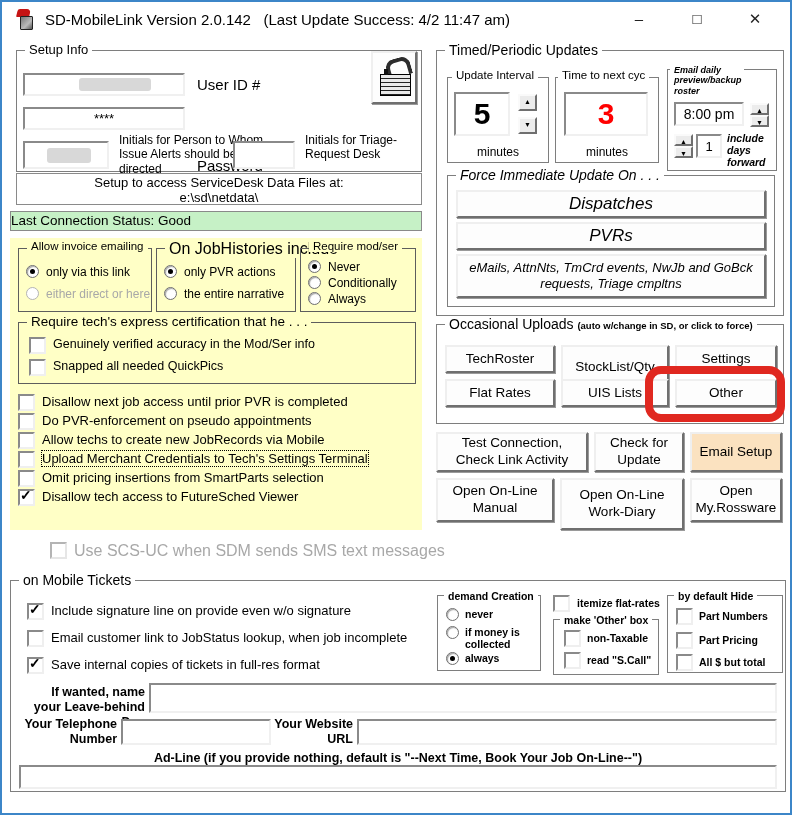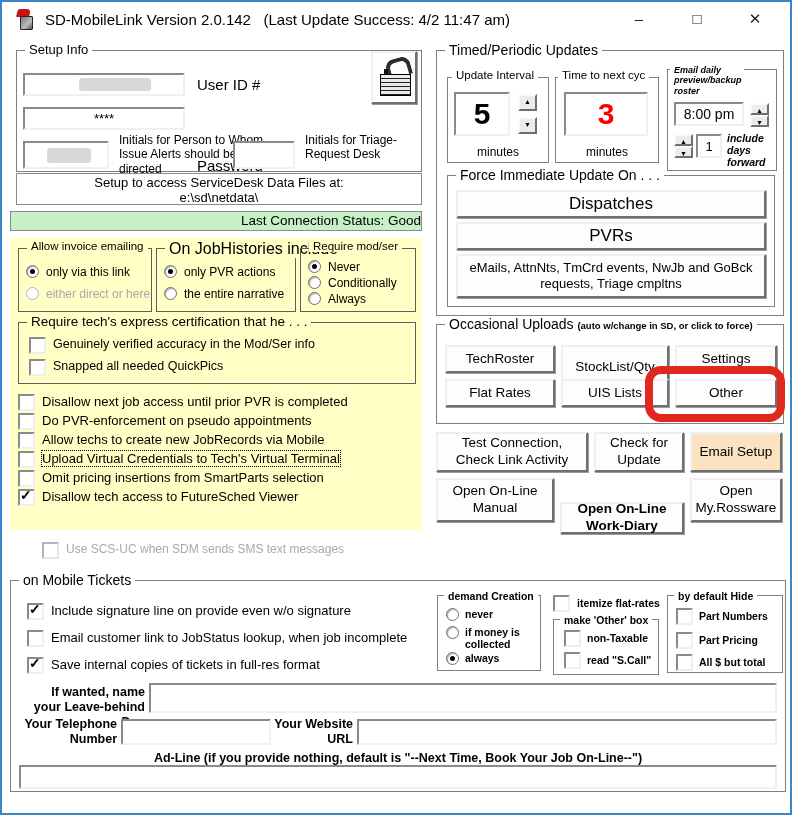--- a/index.html
+++ b/index.html
@@ -88,21 +88,21 @@
           <span class="lock-key"></span>
       </span>
     </div>
   </div>
 
   <div style="position:absolute;left:14px;top:171px;width:406px;height:32px;border:1px solid #8a8a8a;box-sizing:border-box;text-align:center;font-size:13px;line-height:1.15;padding-top:2px;">
     <div>Setup to access ServiceDesk Data Files at:</div>
     <div>e:\sd\netdata\</div>
   </div>
 
-  <div style="position:absolute;left:8px;top:209px;width:412px;height:20px;background:#c6f1c6;border:1px solid #8a8a8a;box-sizing:border-box;text-align:right;font-size:13.5px;line-height:18px;">Last Connection Status: Good</div>
+  <div style="position:absolute;left:8px;top:209px;width:412px;height:20px;background:#c6f1c6;border:1px solid #8a8a8a;box-sizing:border-box;text-align:left;font-size:13.5px;line-height:18px;">Last Connection Status: Good</div>
 
   <div class="on-yellow" style="position:absolute;left:8px;top:236px;width:412px;height:292px;">
 
     <div class="grp darker" style="left:8px;top:10px;width:134px;height:64px;">
       <span class="legend on-yellow" style="font-size:11.5px;">Allow invoice emailing</span>
       <div class="row" style="position:absolute;left:7px;top:16px;font-size:12px;">
         <span class="radio" data-checked="true"></span>
         <span>only via this link</span>
       </div>
       <div class="row disabled" style="position:absolute;left:7px;top:38px;font-size:12px;justify-content:center;">
@@ -159,34 +159,34 @@
       <div class="row" style="height:19px;">
         <span class="cb" data-checked="false"></span>
         <span>Do PVR-enforcement on pseudo appointments</span>
       </div>
       <div class="row" style="height:19px;">
         <span class="cb" data-checked="false"></span>
         <span>Allow techs to create new JobRecords via Mobile</span>
       </div>
       <div class="row" style="height:19px;">
         <span class="cb" data-checked="false"></span>
-        <span class="focus-dotted">Upload Virtual Credentials to Tech's Virtual Terminal</span>
+        <span class="focus-dotted">Upload Merchant Credentials to Tech's Settings Terminal</span>
       </div>
       <div class="row" style="height:19px;">
         <span class="cb" data-checked="false"></span>
         <span>Omit pricing insertions from SmartParts selection</span>
       </div>
       <div class="row" style="height:19px;">
         <span class="cb" data-checked="true"></span>
         <span>Disallow tech access to FutureSched Viewer</span>
       </div>
     </div>
   </div>
 
-  <div class="row disabled" style="position:absolute;left:40px;top:540px;font-size:12px;">
+  <div class="row disabled" style="position:absolute;left:48px;top:540px;font-size:16px;">
     <span class="cb" data-checked="false"></span>
     <span>Use SCS-UC when SDM sends SMS text messages</span>
   </div>
 
   <div class="grp" style="left:434px;top:48px;width:348px;height:266px;">
     <span class="legend" style="font-size:14px;">Timed/Periodic Updates</span>
 
     <div class="grp" style="left:10px;top:26px;width:102px;height:86px;">
       <span class="legend" style="font-size:11.5px;left:4px;">Update Interval</span>
       <div class="input" style="left:6px;top:14px;width:56px;height:44px;display:flex;align-items:center;justify-content:center;font-size:30px;font-weight:bold;">5</div>
@@ -205,21 +205,21 @@
       <span class="legend" style="font-size:9px;font-weight:bold;left:2px;top:-5px;width:66px;white-space:normal;line-height:1.15;font-style:italic;">Email daily preview/backup roster</span>
       <div class="input" style="left:6px;top:32px;width:70px;height:24px;display:flex;align-items:center;justify-content:center;font-size:14px;">8:00 pm</div>
       <span class="spin up" style="left:82px;top:33px;height:12px;"></span>
       <span class="spin down" style="left:82px;top:45px;height:12px;"></span>
       <span class="spin up" style="left:6px;top:64px;height:12px;"></span>
       <span class="spin down" style="left:6px;top:76px;height:12px;"></span>
       <div class="input" style="left:28px;top:64px;width:26px;height:24px;display:flex;align-items:center;justify-content:center;font-size:13px;">1</div>
       <span class="tiny" style="position:absolute;left:59px;top:62px;width:48px;font-style:italic;">include days forward</span>
     </div>
 
-    <div class="grp" style="left:10px;top:124px;width:328px;height:132px;">
+    <div class="grp" style="left:10px;top:124px;width:328px;height:132px;font-style:italic;">
       <span class="legend" style="font-size:14px;">Force Immediate Update On . . .</span>
       <div class="btn" style="left:8px;top:14px;width:310px;height:28px;font-size:17px;">Dispatches</div>
       <div class="btn" style="left:8px;top:46px;width:310px;height:28px;font-size:17px;">PVRs</div>
       <div class="btn" style="left:8px;top:78px;width:310px;height:44px;font-size:13px;">eMails, AttnNts, TmCrd events, NwJb and GoBck requests, Triage cmpltns</div>
     </div>
   </div>
 
   <div class="grp" style="left:434px;top:322px;width:348px;height:100px;">
     <span class="legend" style="font-size:14px;">
       <span>Occasional Uploads</span>
@@ -232,21 +232,21 @@
     <div class="btn" style="left:124px;top:54px;width:108px;height:28px;">UIS Lists</div>
     <div class="btn" style="left:238px;top:54px;width:102px;height:28px;">Other</div>
   </div>
 
   <div class="red-annot"></div>
 
   <div class="btn" style="left:434px;top:430px;width:152px;height:40px;">Test Connection, Check Link Activity</div>
   <div class="btn" style="left:592px;top:430px;width:90px;height:40px;">Check for Update</div>
   <div class="btn" style="left:688px;top:430px;width:92px;height:40px;background:#fbe2c0;">Email Setup</div>
   <div class="btn" style="left:434px;top:476px;width:118px;height:44px;">Open On-Line Manual</div>
-  <div class="btn" style="left:558px;top:500px;width:124px;height:32px;font-weight:bold;">Open On-Line Work-Diary</div>
+  <div class="btn" style="left:558px;top:476px;width:124px;height:52px;">Open On-Line Work-Diary</div>
   <div class="btn" style="left:688px;top:476px;width:92px;height:44px;">Open My.Rossware</div>
 
   <div class="grp" style="left:8px;top:578px;width:776px;height:212px;">
     <span class="legend" style="font-size:14px;">on Mobile Tickets</span>
 
     <div class="row" style="position:absolute;left:16px;top:22px;">
       <span class="cb" data-checked="true"></span>
       <span>Include signature line on provide even w/o signature</span>
     </div>
     <div class="row" style="position:absolute;left:16px;top:49px;">

